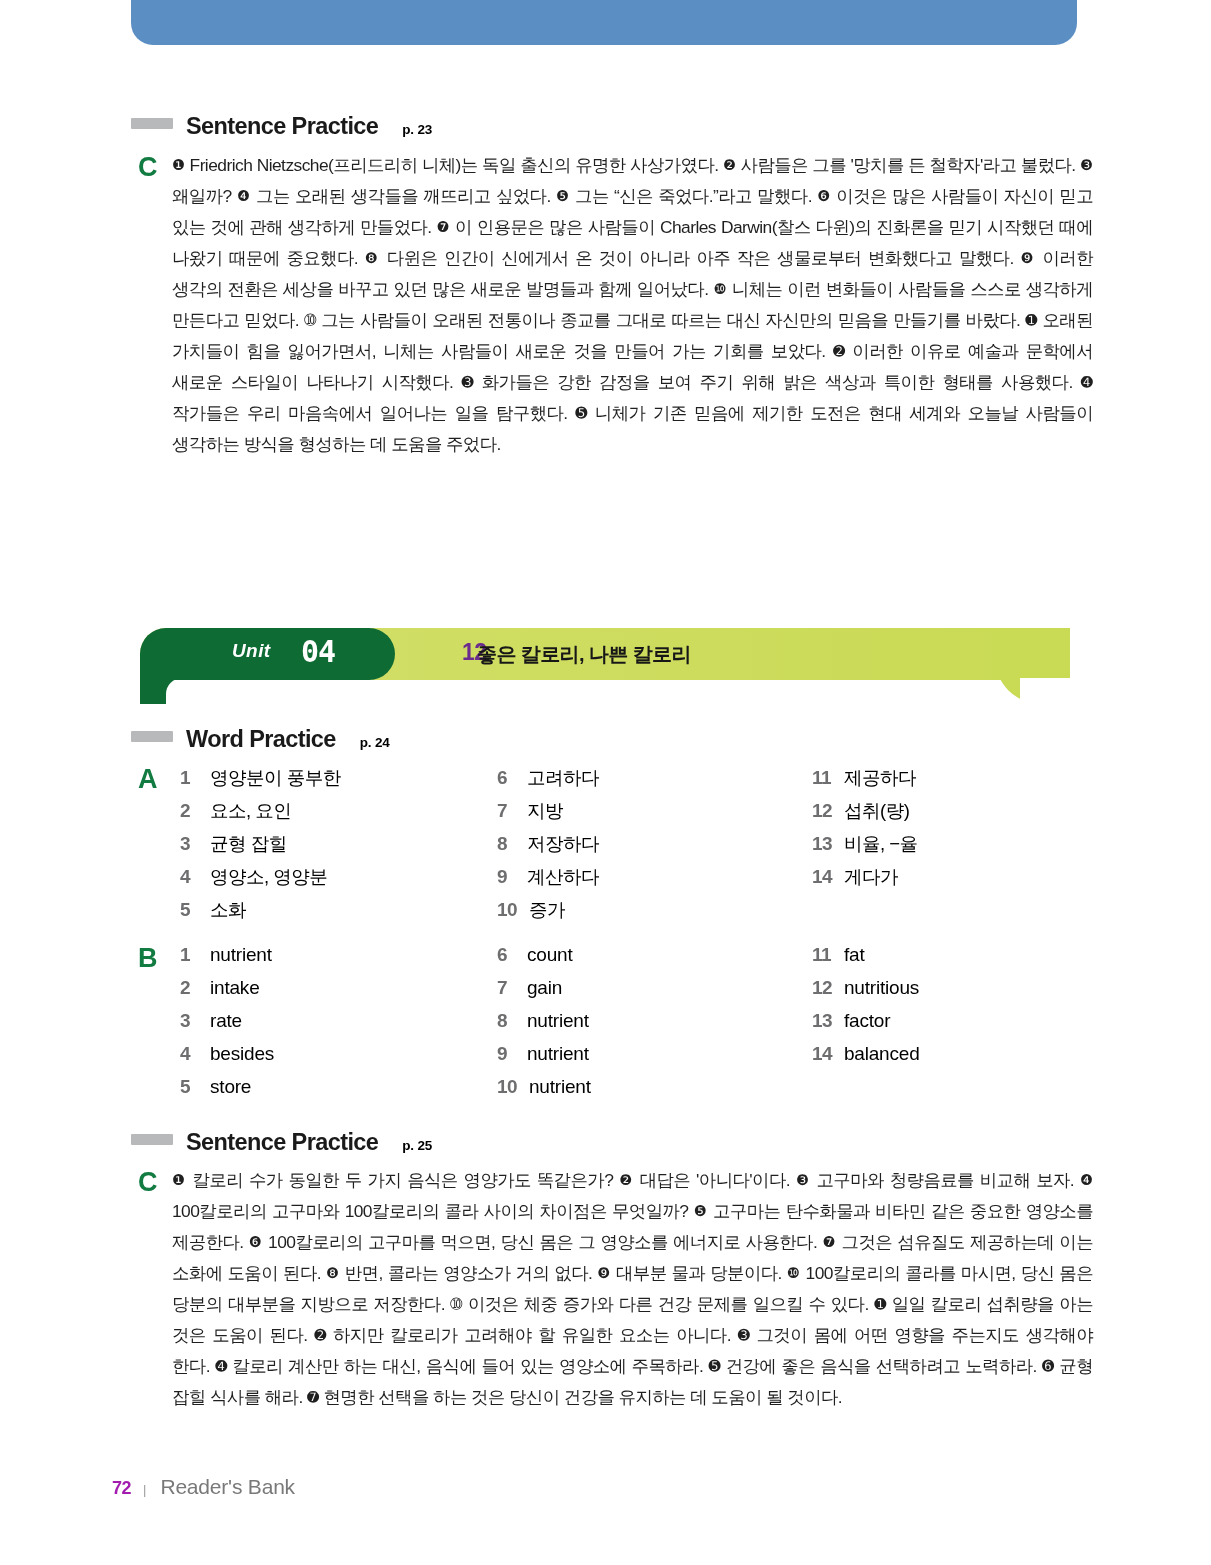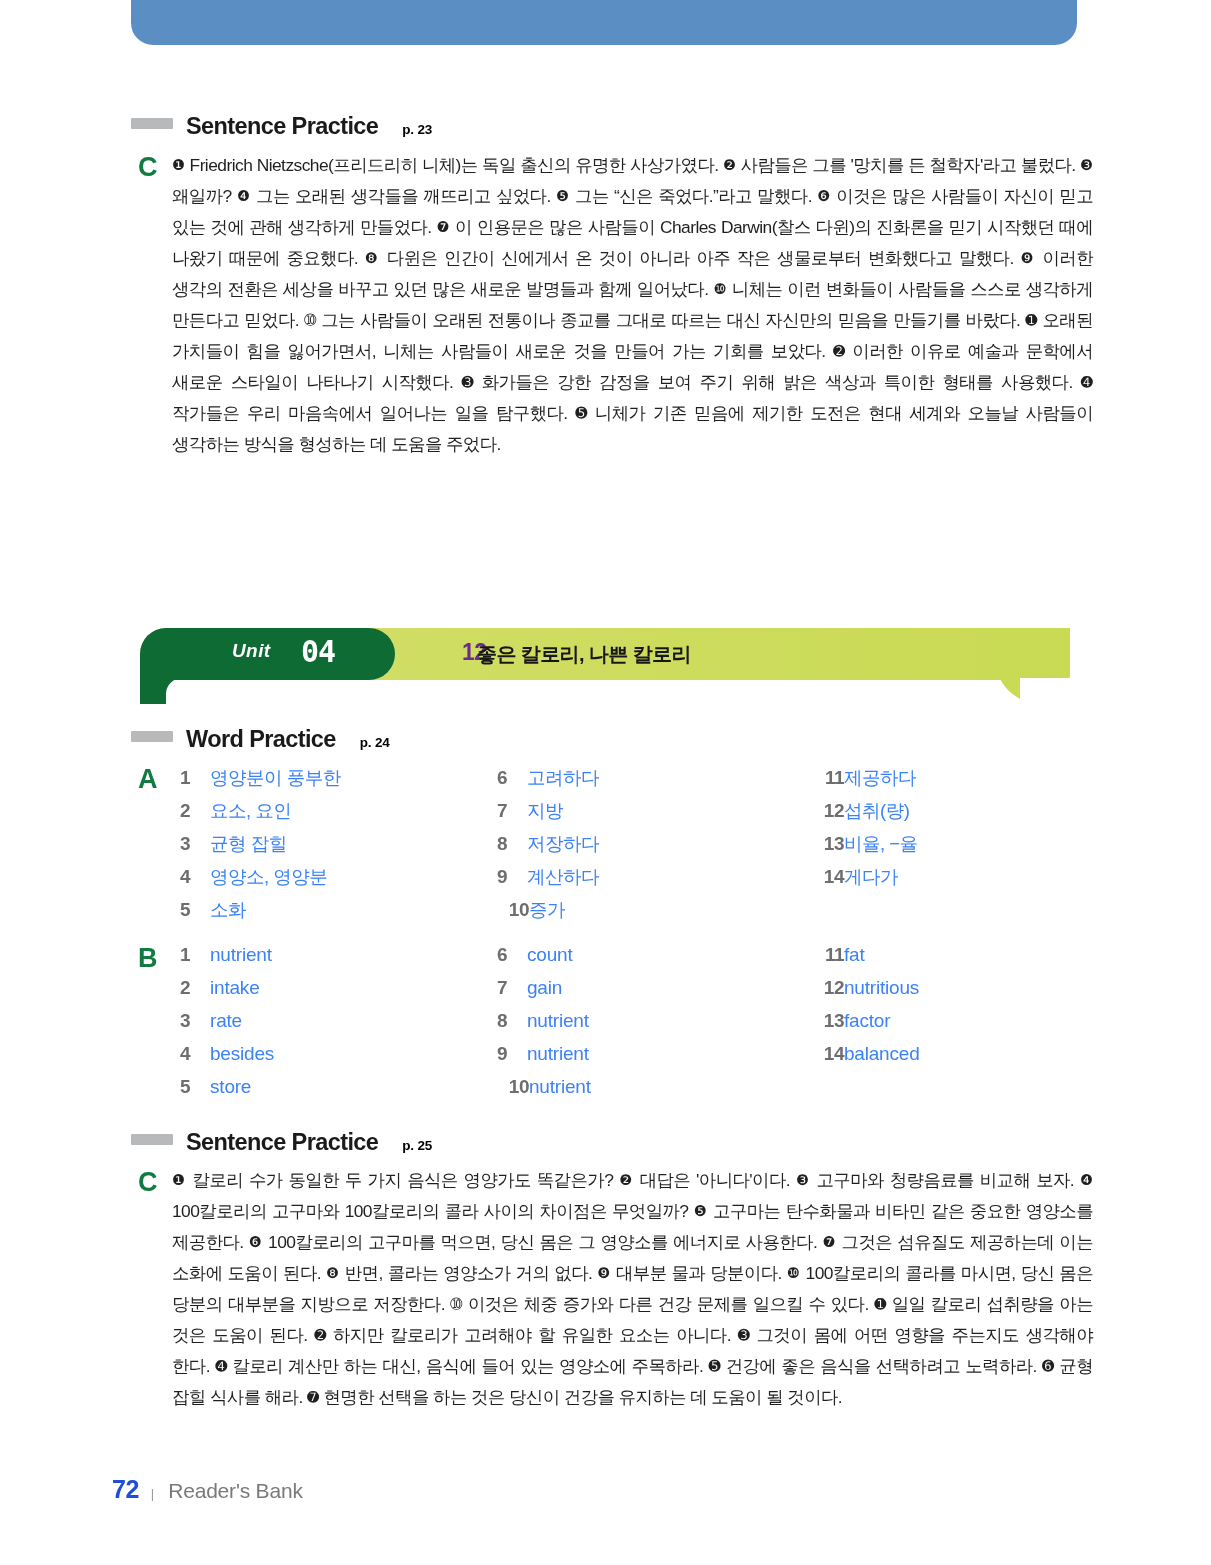--- a/index.html
+++ b/index.html
@@ -214,44 +214,43 @@
     font-weight: bold;
     color: #6e6e70;
     width: 30px;
     flex: 0 0 30px;
     text-align: left;
     letter-spacing: -0.5px;
   }
   .wp-idx.wide {
     width: 32px;
     flex: 0 0 32px;
-    text-align: right;
   }
   .wp-word {
     font-size: 18.5px;
-    color: #3b82f6;
+    color: #000000;
     letter-spacing: -0.5px;
   }
   .wp-word.en {
     font-size: 19px;
     letter-spacing: -0.2px;
   }
 
   
   .footer {
     position: absolute;
     left: 112px;
     top: 1475px;
     display: flex;
     align-items: baseline;
   }
   .footer-page {
-    font-size: 25px;
-    font-weight: bold;
-    color: #1d4ed8;
+    font-size: 18px;
+    font-weight: bold;
+    color: #a21caf;
     letter-spacing: -0.5px;
   }
   .footer-sep {
     font-size: 13px;
     color: #9a9a9a;
     margin: 0 14px 0 12px;
   }
   .footer-brand {
     font-size: 21px;
     color: #79797b;

